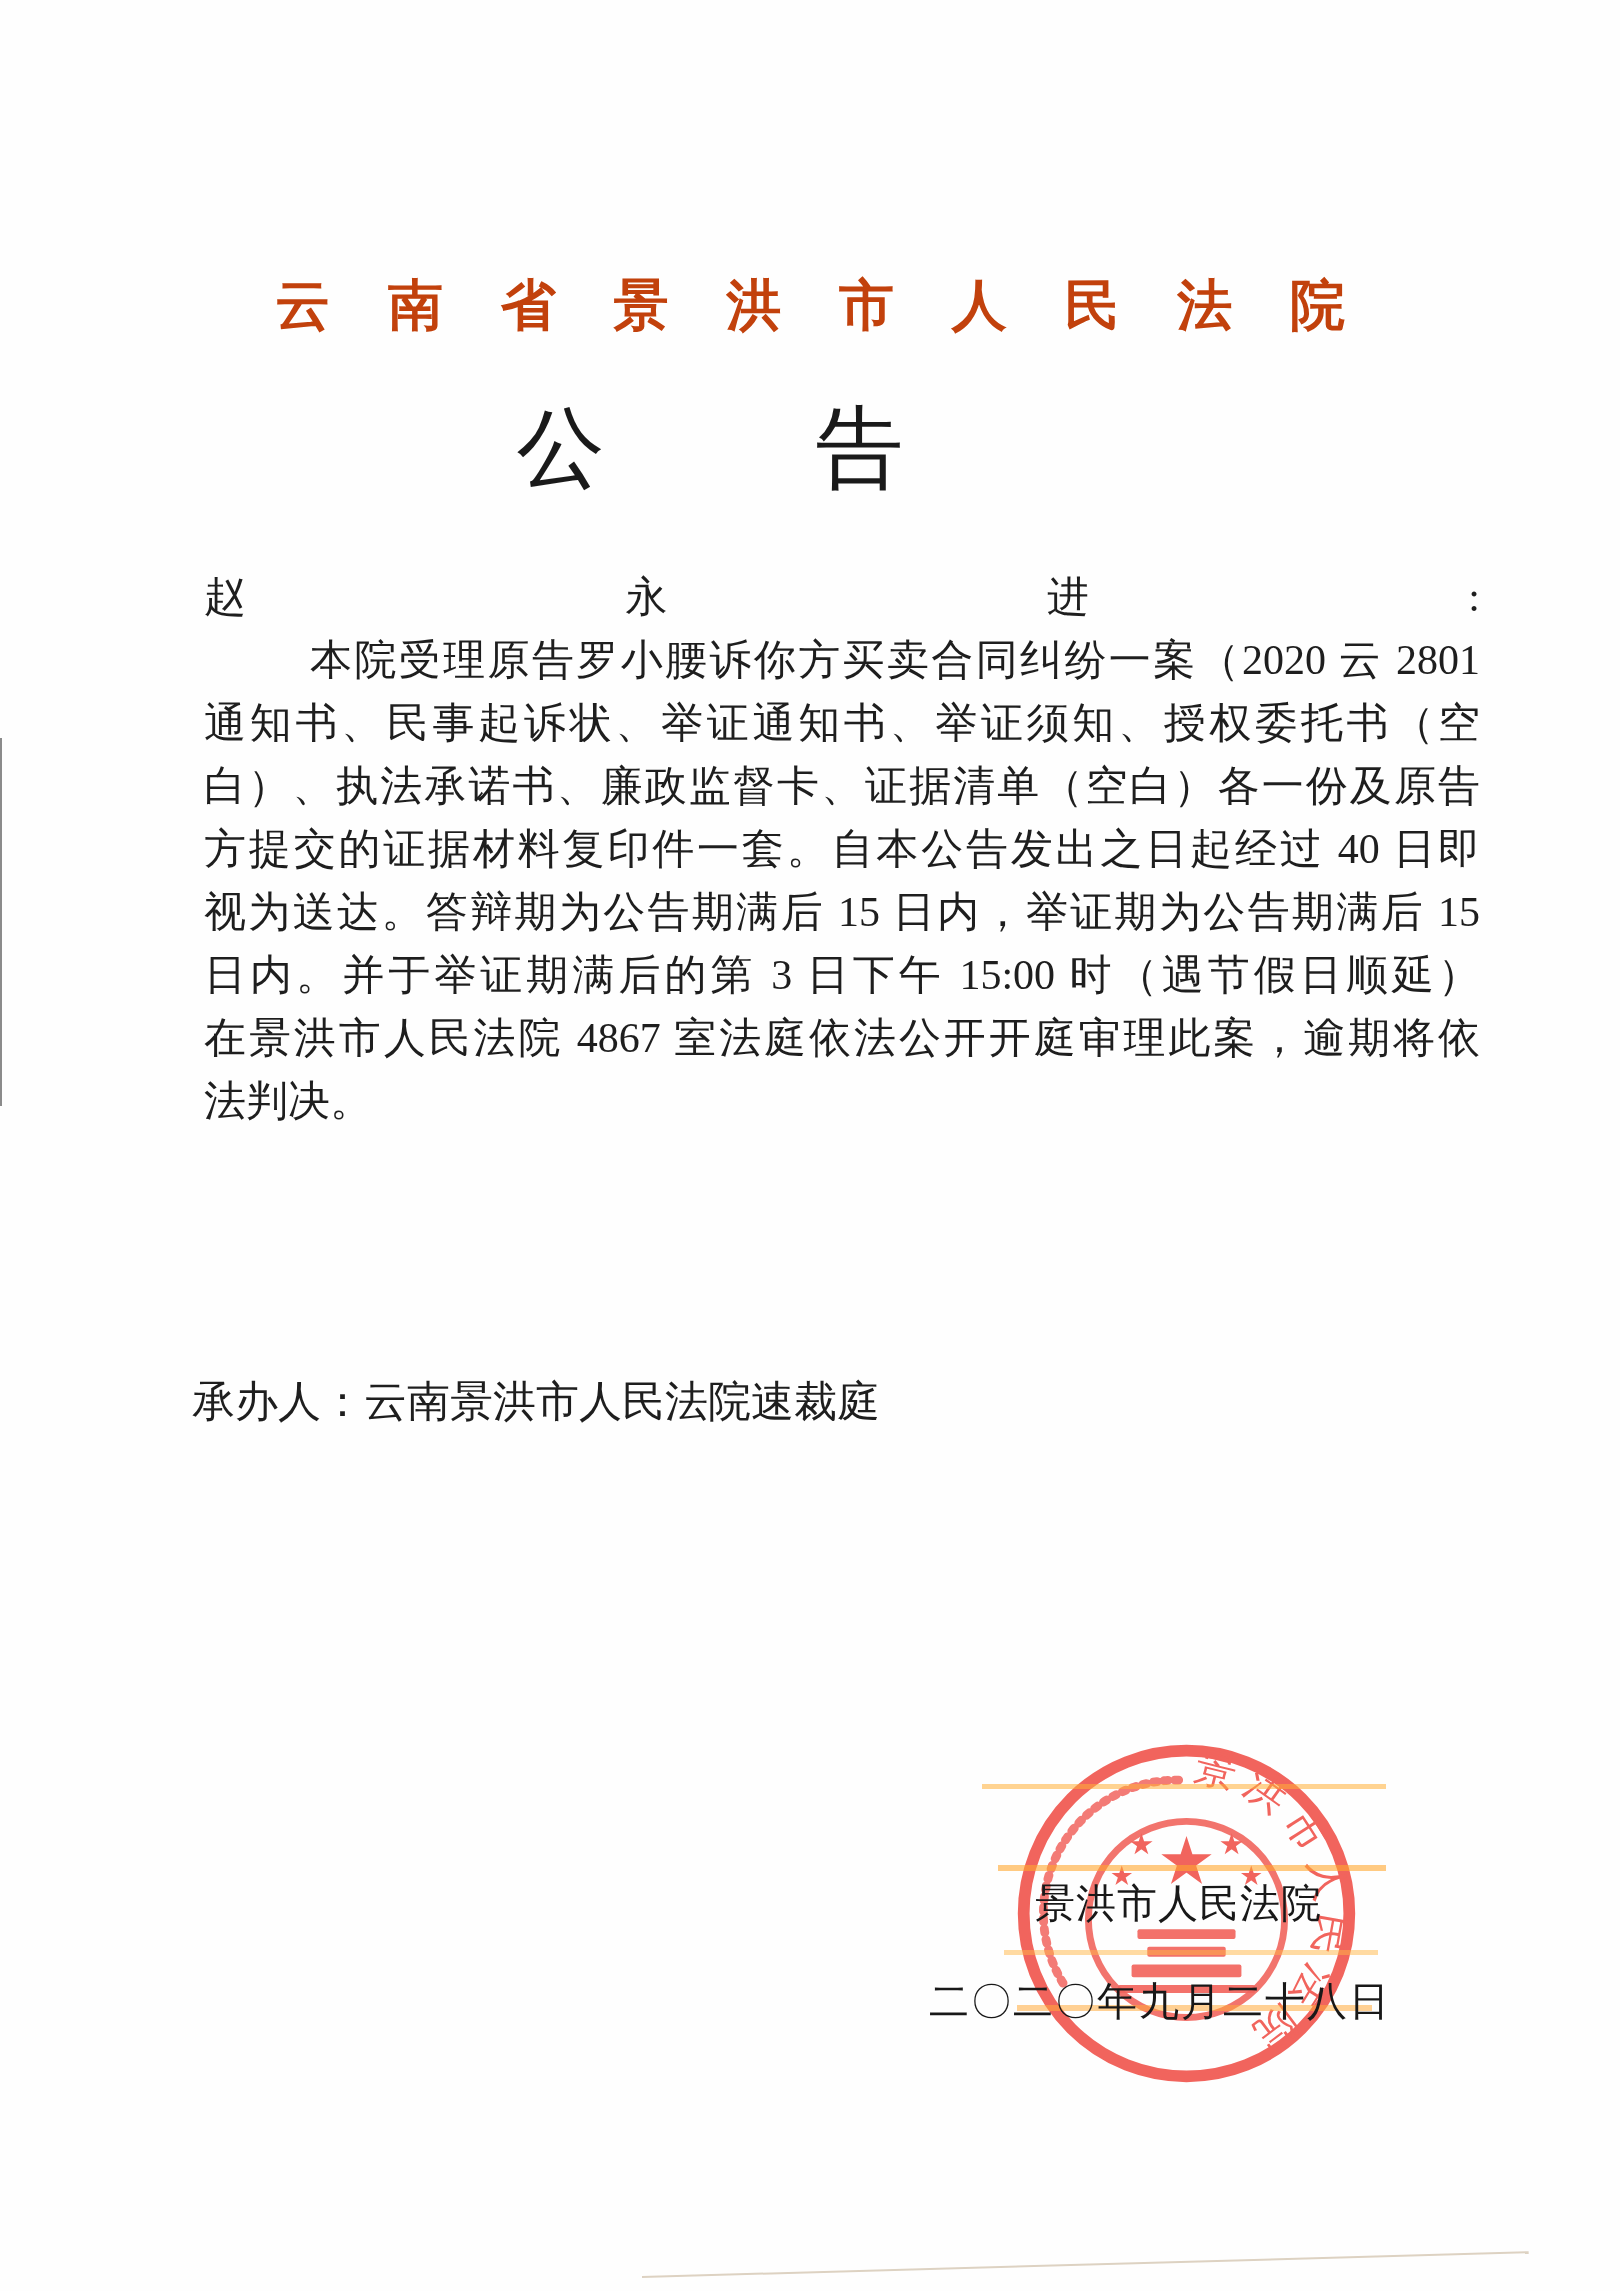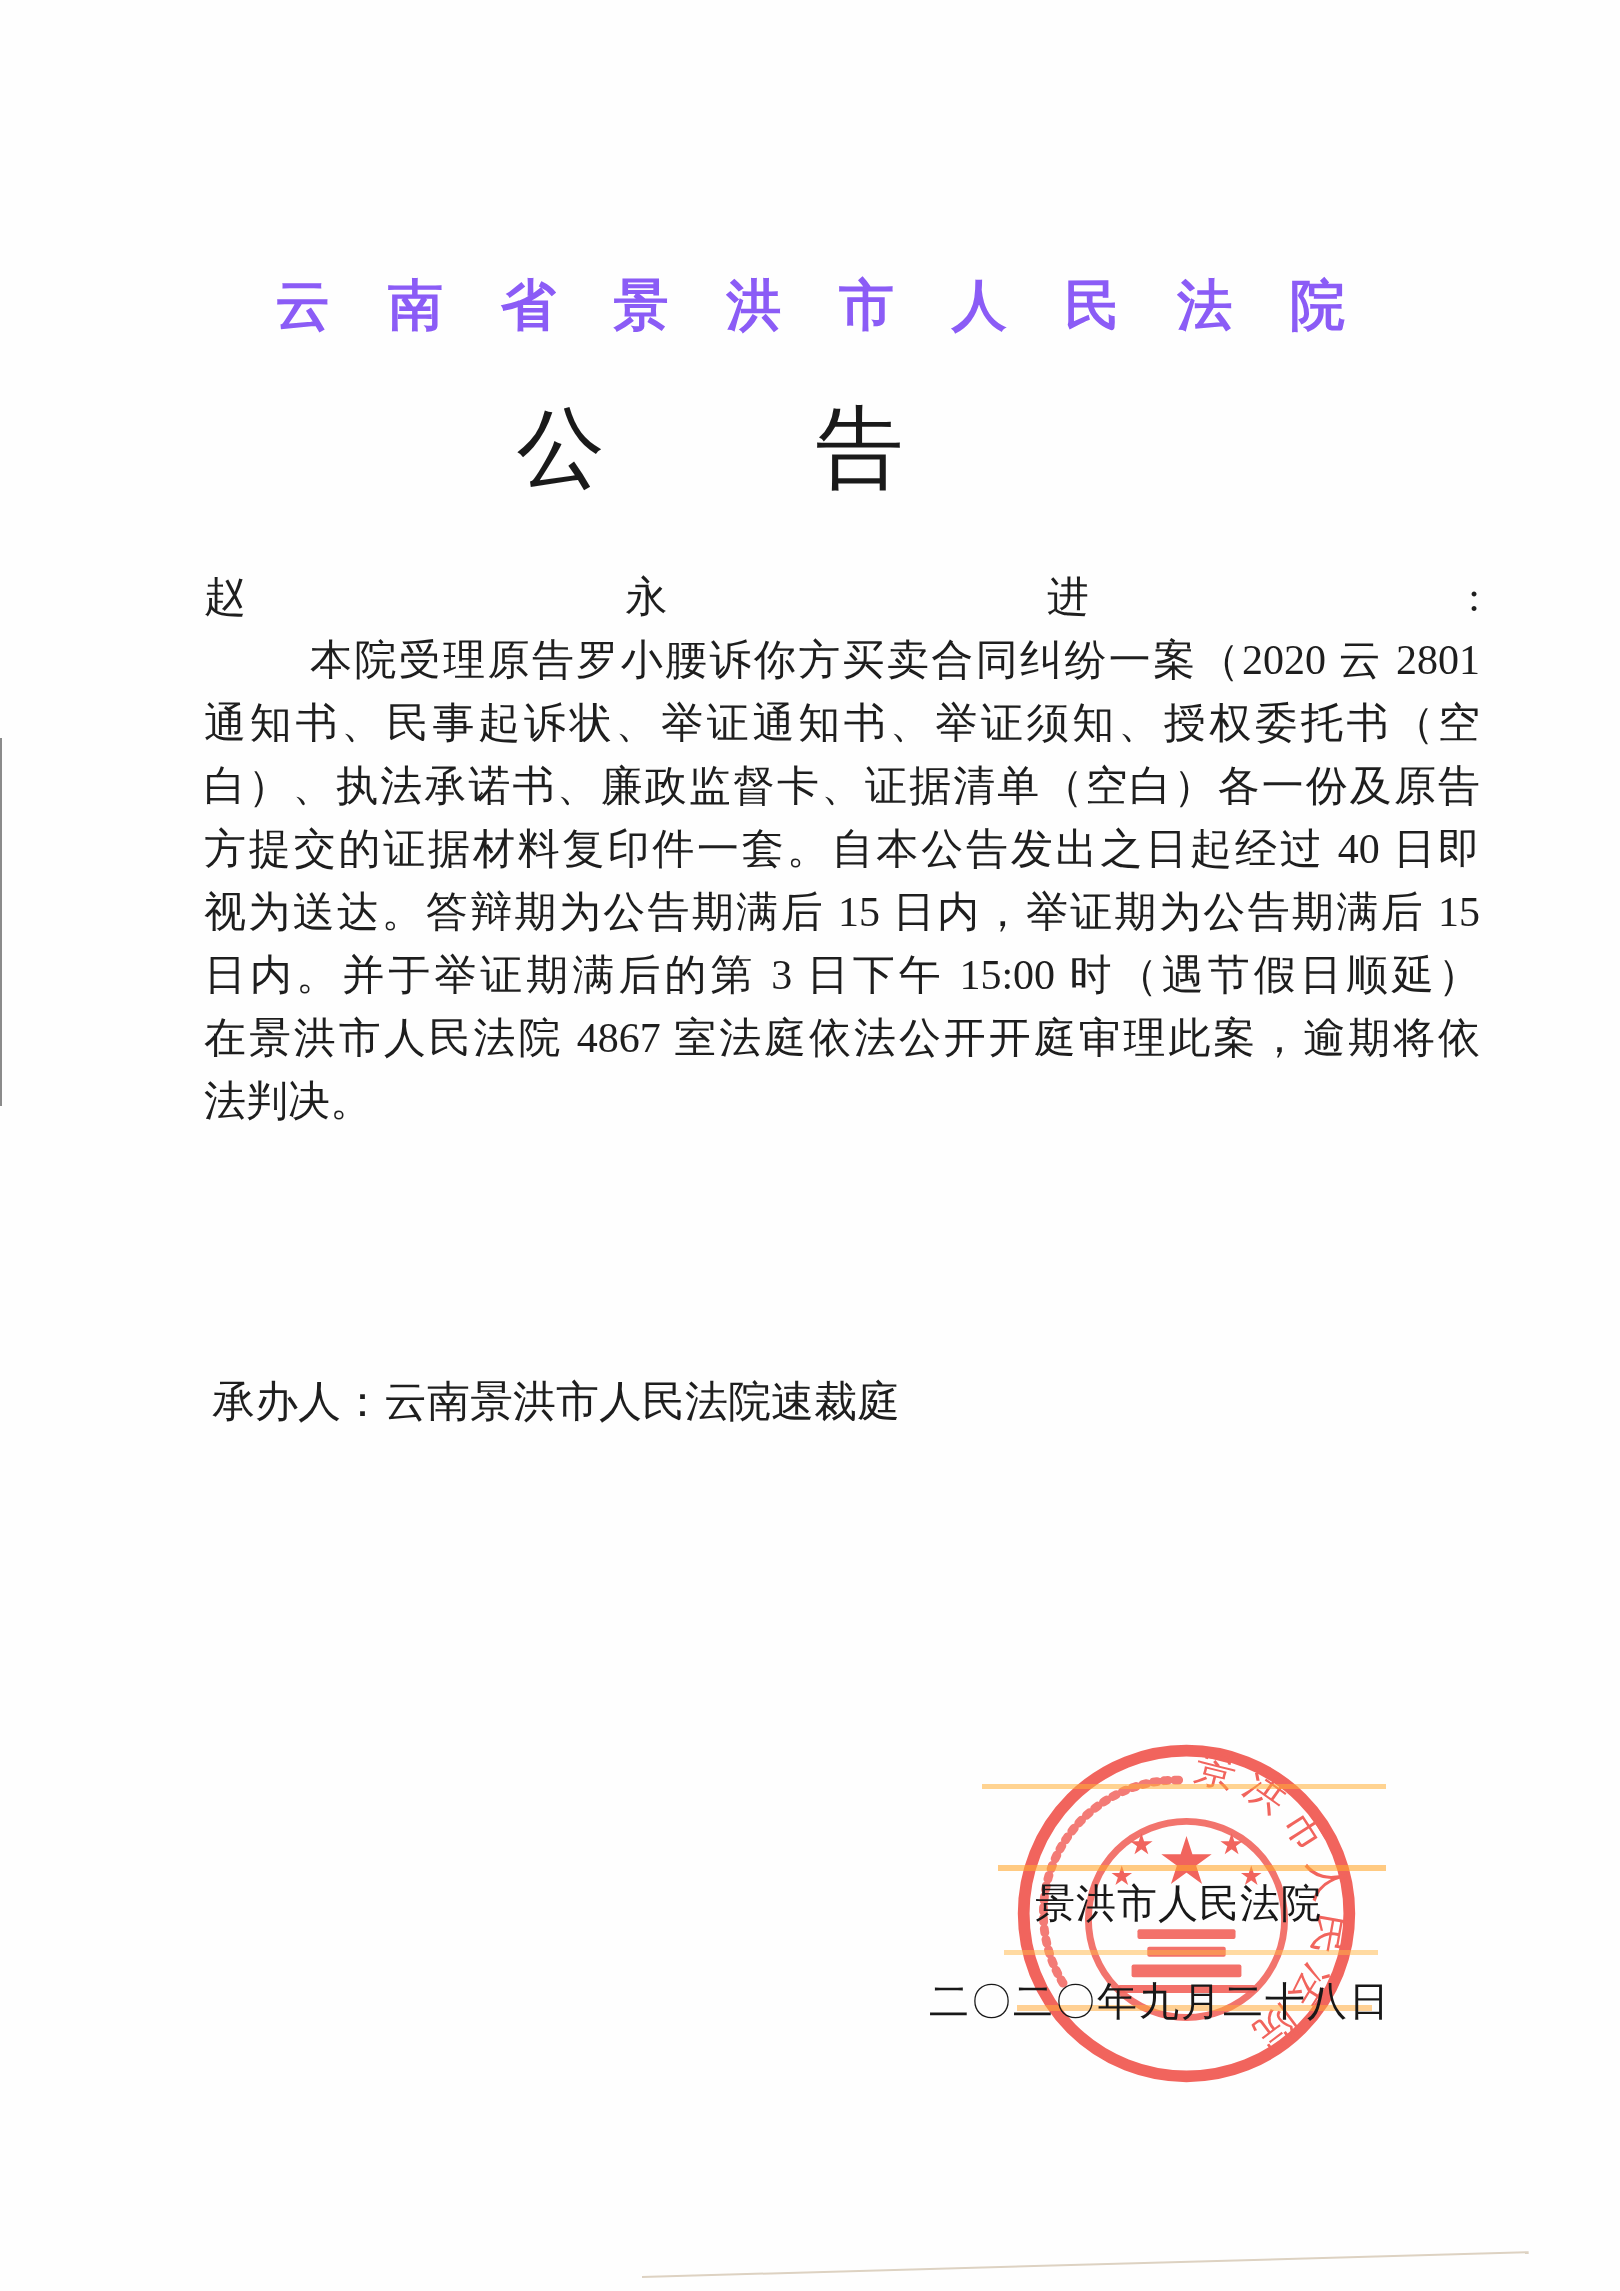--- a/index.html
+++ b/index.html
@@ -11,41 +11,41 @@
     overflow:hidden;
     font-family:"Liberation Serif","DejaVu Serif",serif;
     color:#1e1e1e;
   }
   
   .court-title{
     position:absolute;top:276px;left:0;width:1620px;
     margin:0;text-align:center;
     font-size:55px;font-weight:700;line-height:1.1;
     letter-spacing:1.05em;text-indent:1.05em;
-    color:#8b5cf6;white-space:nowrap;
+    color:#c2410c;white-space:nowrap;
   }
   .notice-heading{
     position:absolute;top:398px;left:0;width:1420px;
     margin:0;text-align:center;
     font-size:88px;font-weight:500;line-height:1.15;
     letter-spacing:2.4em;text-indent:2.4em;
     color:#1a1a1a;white-space:nowrap;
   }
   
   .notice-body{
     position:absolute;top:566px;left:204px;width:1276px;
     font-size:42px;line-height:63px;
   }
   .addressee{text-align:left;}
   .bl{margin:0;text-align:justify;text-align-last:justify;}
   .bl.first{padding-left:106px;}
   .bl.last{text-align:center;text-align-last:left;}
   
   .handler{
-    position:absolute;top:1370px;left:212px;width:1276px;
+    position:absolute;top:1370px;left:192px;width:1276px;
     font-size:43px;line-height:63px;
   }
   .handler-name{margin-left:196px;margin-top:5.9px;}
   
   .seal{
     position:absolute;left:1008px;top:1735px;width:357px;height:357px;
     opacity:.9;
   }
   .streak{position:absolute;pointer-events:none;}
   .s1{left:982px;top:1784px;width:404px;height:4.9px;background:#ffaf36;opacity:.55;}

